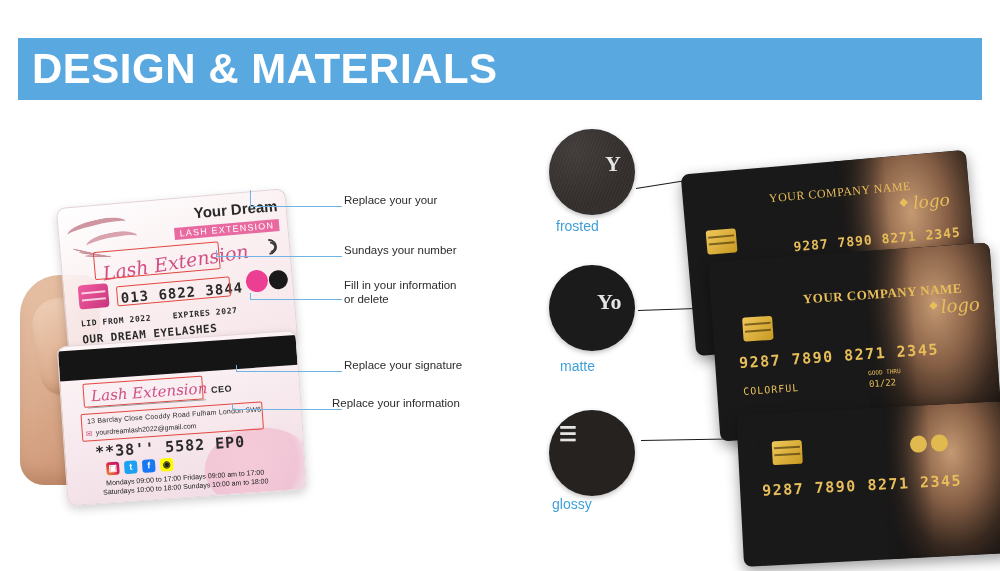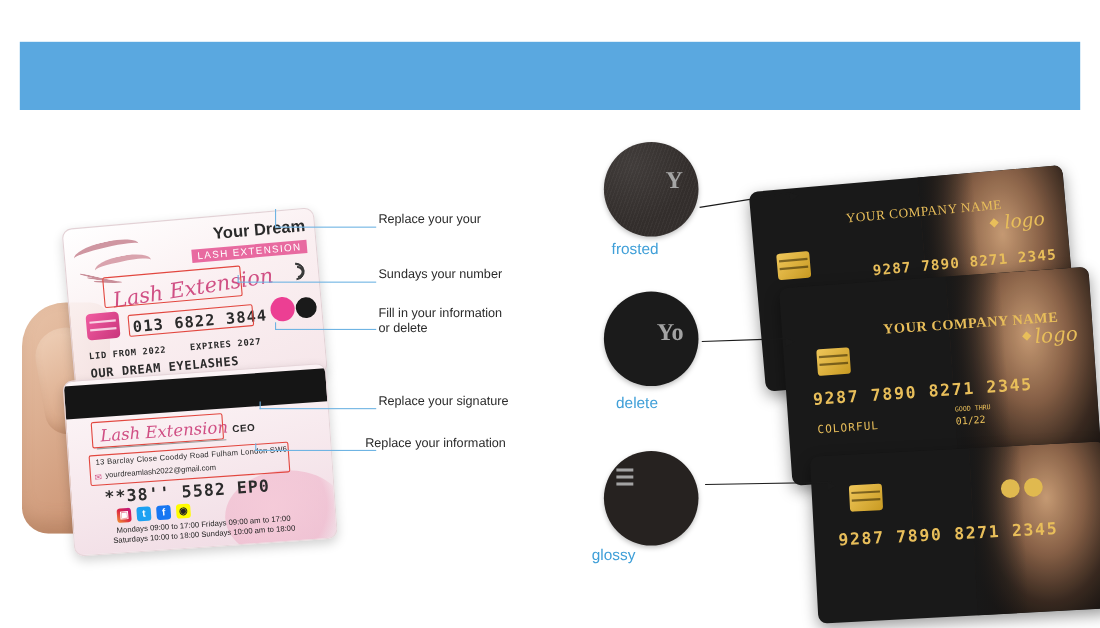--- a/index.html
+++ b/index.html
@@ -375,21 +375,21 @@
     background:
       radial-gradient(circle at 30% 25%, rgba(255,255,255,0.07), rgba(255,255,255,0) 60%),
       repeating-linear-gradient(110deg, rgba(255,255,255,0.035) 0 1px, rgba(0,0,0,0) 1px 3px);
   }
   .sw-matte { background: #1b1b1b; }
   .sw-glossy {
     background: #262220;
   }
   .gold-glyph {
     position: absolute;
-    color: #a3a3a3;
+    color: #e5e5e5;
     font-weight: bold;
   }
 
   
   .bcard {
     position: absolute;
     border-radius: 8px;
     background: #191919;
     box-shadow: 0 5px 14px rgba(0,0,0,0.4);
     overflow: hidden;
@@ -484,20 +484,21 @@
     border-bottom: 4.5px solid transparent;
     transform-origin: left center;
   }
 </style>
 </head>
 <body>
 
 <div id="page">
 
   <div id="header-banner"></div>
+  <div id="header-title">DESIGN &amp; MATERIALS</div>
 
   <div id="left-photo">
     <div class="hand"></div>
     <div class="thumb"></div>
 
     <div class="card-front">
       <div class="lash-art">
         <div class="brow" style="left:2px; top:0px; transform:rotate(-8deg);"></div>
         <div class="brow" style="left:20px; top:14px; width:52px; transform:rotate(-6deg); border-top-color:#d9a3ad;"></div>
         <div class="lash-stroke" style="left:6px; top:26px; width:30px; transform:rotate(18deg);"></div>
@@ -612,24 +613,24 @@
   <div class="swatch sw-frosted" style="left:549px; top:129px;">
     <span class="gold-glyph" style="left:56px; top:22px; font-size:22px; font-family:'Liberation Serif',serif;">Y</span>
   </div>
   <div class="swatch-label" style="left:556px; top:218px;">frosted</div>
   <div class="arrow-line" style="left:636px; top:188px; width:86px; transform: rotate(-9deg);"></div>
   <div class="arrow-head" style="left:718px; top:175px; transform: rotate(-9deg);"></div>
 
   <div class="swatch sw-matte" style="left:549px; top:265px;">
     <span class="gold-glyph" style="left:48px; top:24px; font-size:22px; font-family:'Liberation Serif',serif;">Yo</span>
   </div>
-  <div class="swatch-label" style="left:560px; top:358px;">delete</div>
+  <div class="swatch-label" style="left:560px; top:358px;">matte</div>
   <div class="arrow-line" style="left:638px; top:310px; width:80px; transform: rotate(-2deg);"></div>
   <div class="arrow-head" style="left:714px; top:307px; transform: rotate(-2deg);"></div>
 
   <div class="swatch sw-glossy" style="left:549px; top:410px;">
     <span class="gold-glyph" style="left:10px; top:12px; font-size:20px; letter-spacing:-2px;">☰</span>
   </div>
-  <div class="swatch-label" style="left:538px; top:496px;">glossy</div>
+  <div class="swatch-label" style="left:552px; top:496px;">glossy</div>
   <div class="arrow-line" style="left:641px; top:440px; width:115px; transform: rotate(-1deg);"></div>
   <div class="arrow-head" style="left:752px; top:438px; transform: rotate(-1deg);"></div>
 
 </div>
 
 </body></html>

